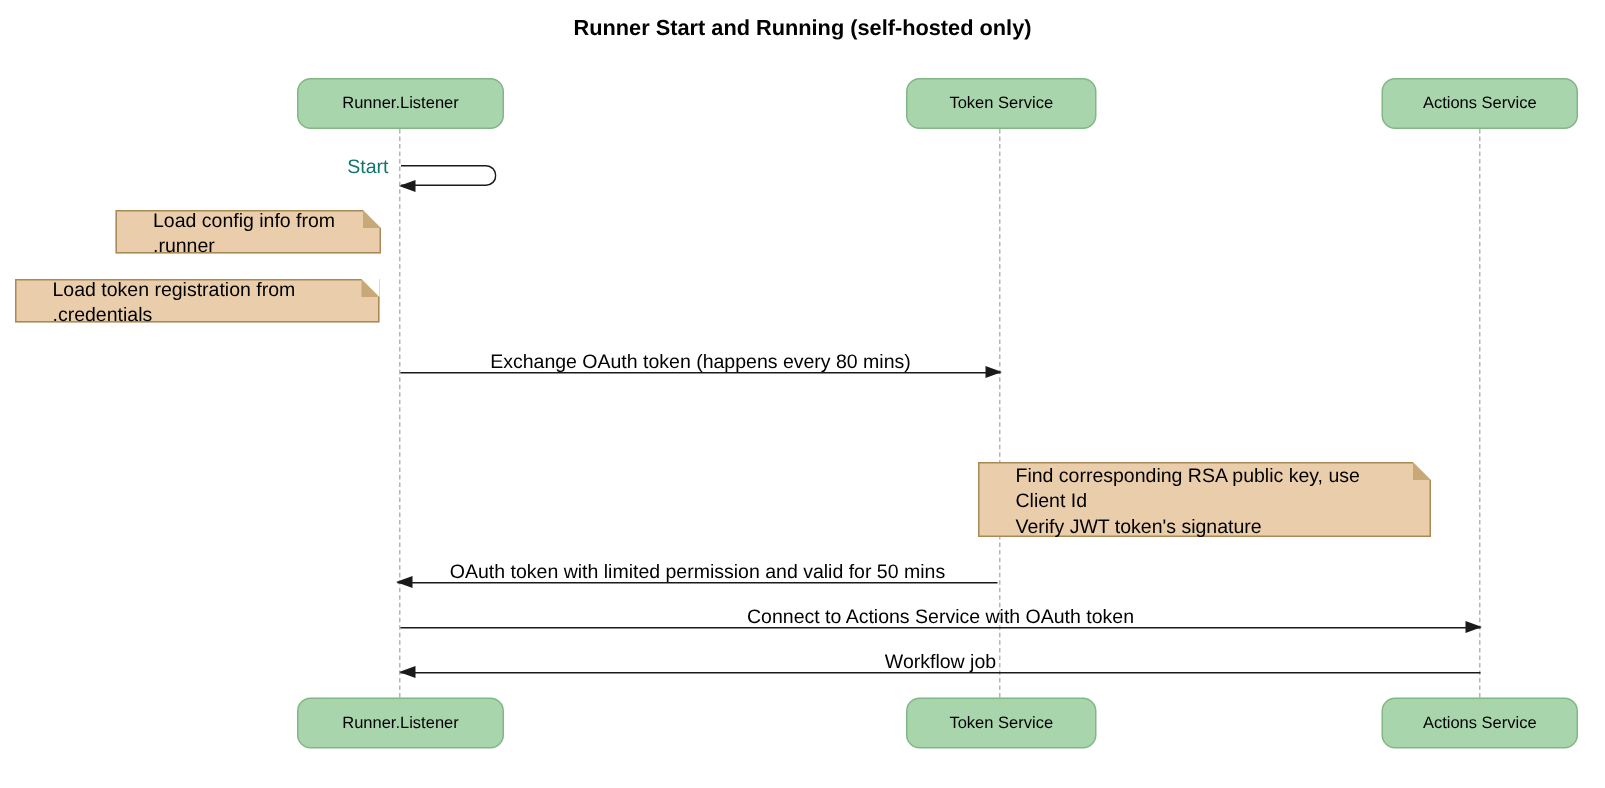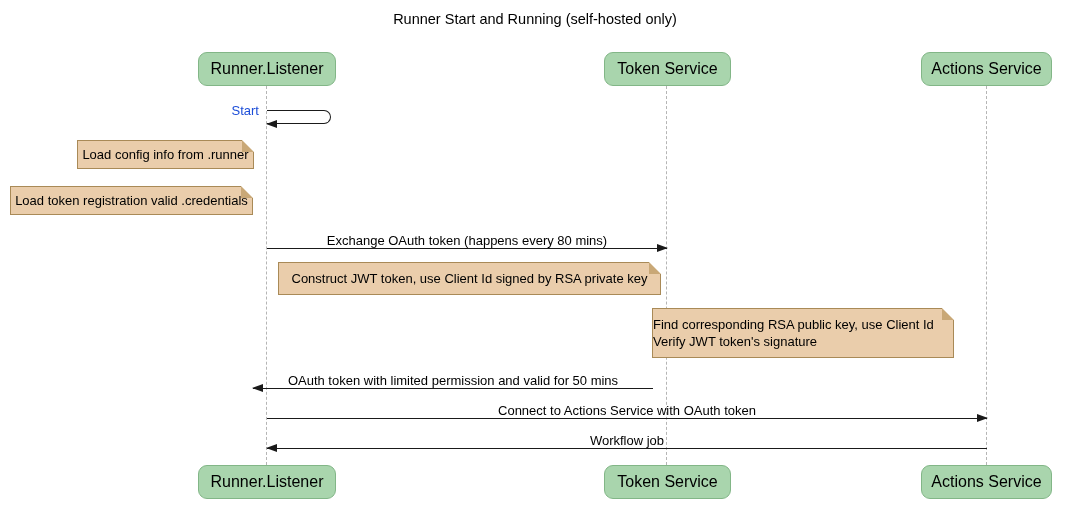--- a/index.html
+++ b/index.html
@@ -16,29 +16,29 @@
   #diagram{
     position:relative;
     width:1070px;height:525px;
     background:var(--bg);
     font-family:"Liberation Sans", sans-serif;
     color:#111;
     overflow:hidden;
   }
   .title{
     position:absolute;top:11px;left:0;width:100%;
-    text-align:center;font-size:14.5px;font-weight:normal;color:#000;
+    text-align:center;font-size:14.5px;font-weight:bold;color:#000;
   }
   .participant{
     position:absolute;height:34px;
     background:var(--participant-fill);
     border:1px solid var(--participant-border);
     border-radius:9px;
     display:flex;align-items:center;justify-content:center;
-    font-size:16px;color:#000;
+    font-size:11px;color:#000;
     box-sizing:border-box;
   }
   .lifeline{
     position:absolute;top:86px;height:379px;width:0;
     border-left:1px dashed var(--lifeline);
   }
   .message{position:absolute;}
   .msg-label{
     text-align:center;font-size:13px;line-height:15px;height:15px;
     white-space:nowrap;color:#000;
@@ -50,39 +50,39 @@
     border-left:11px solid var(--line);
     border-top:4.5px solid transparent;border-bottom:4.5px solid transparent;
   }
   .arrow.left{
     left:-1px;top:-5px;
     border-right:11px solid var(--line);
     border-top:4.5px solid transparent;border-bottom:4.5px solid transparent;
   }
   .self-label{
     position:absolute;left:215px;top:103px;width:44px;
-    text-align:right;font-size:13px;line-height:15px;white-space:nowrap;color:#1d4ed8;
+    text-align:right;font-size:13px;line-height:15px;white-space:nowrap;color:#0f766e;
   }
   .self-loop{
     position:absolute;left:267px;top:110px;width:64px;height:14px;
     border:1px solid var(--line);border-left:none;
     border-radius:0 8px 8px 0;
     box-sizing:border-box;
   }
   .self-loop .arrow{left:-1px;bottom:-5px;top:auto;
     border-right:11px solid var(--line);
     border-top:4.5px solid transparent;border-bottom:4.5px solid transparent;}
   .note{
     position:absolute;
     background:var(--note-fill);
     border:1px solid var(--note-border);
     box-sizing:border-box;
     display:flex;align-items:center;justify-content:center;
     font-size:13px;line-height:17px;color:#000;
-    padding:3px 0;
+    padding:3px 24px;
     white-space:pre-line;
   }
   .note--left{justify-content:flex-start;text-align:left;}
   .note-fold{
     position:absolute;top:-1px;right:-1px;width:0;height:0;
     border-style:solid;border-width:0 12px 12px 0;
     border-color:var(--bg) var(--bg) var(--note-fold) var(--note-fold);
   }
 </style>
 </head>
@@ -111,42 +111,38 @@
     <span class="arrow"></span>
   </div>
 
   <div class="note" style="left:77px;top:140px;width:177px;height:29px">
     <span class="note-fold"></span>
     <span>Load config info from .runner</span>
   </div>
 
   <div class="note" style="left:10px;top:186px;width:243px;height:29px">
     <span class="note-fold"></span>
-    <span>Load token registration valid .credentials</span>
+    <span>Load token registration from .credentials</span>
   </div>
 
   <div class="message" style="left:267px;top:233px;width:400px">
     <div class="msg-label">Exchange OAuth token (happens every 80 mins)</div>
     <div class="msg-line">
       <span class="arrow right"></span>
     </div>
   </div>
 
-  <div class="note" style="left:278px;top:262px;width:383px;height:33px">
-    <span class="note-fold"></span>
-    <span>Construct JWT token, use Client Id signed by RSA private key</span>
-  </div>
 
   <div class="note note--left" style="left:652px;top:308px;width:302px;height:50px">
     <span class="note-fold"></span>
     <span>Find corresponding RSA public key, use Client Id
 Verify JWT token's signature</span>
   </div>
 
-  <div class="message" style="left:253px;top:373px;width:400px">
+  <div class="message" style="left:265px;top:373px;width:400px">
     <div class="msg-label">OAuth token with limited permission and valid for 50 mins</div>
     <div class="msg-line">
       <span class="arrow left"></span>
     </div>
   </div>
 
   <div class="message" style="left:267px;top:403px;width:720px">
     <div class="msg-label">Connect to Actions Service with OAuth token</div>
     <div class="msg-line">
       <span class="arrow right"></span>

